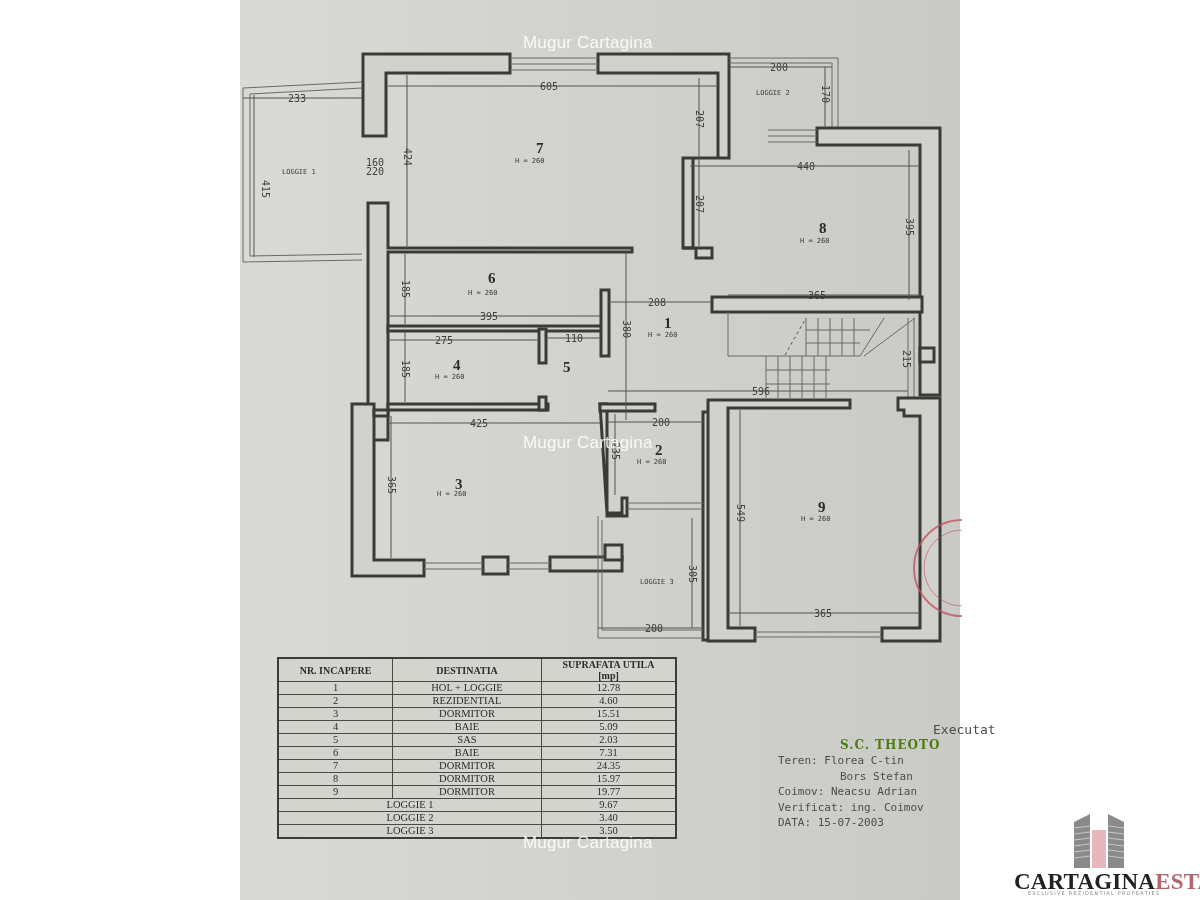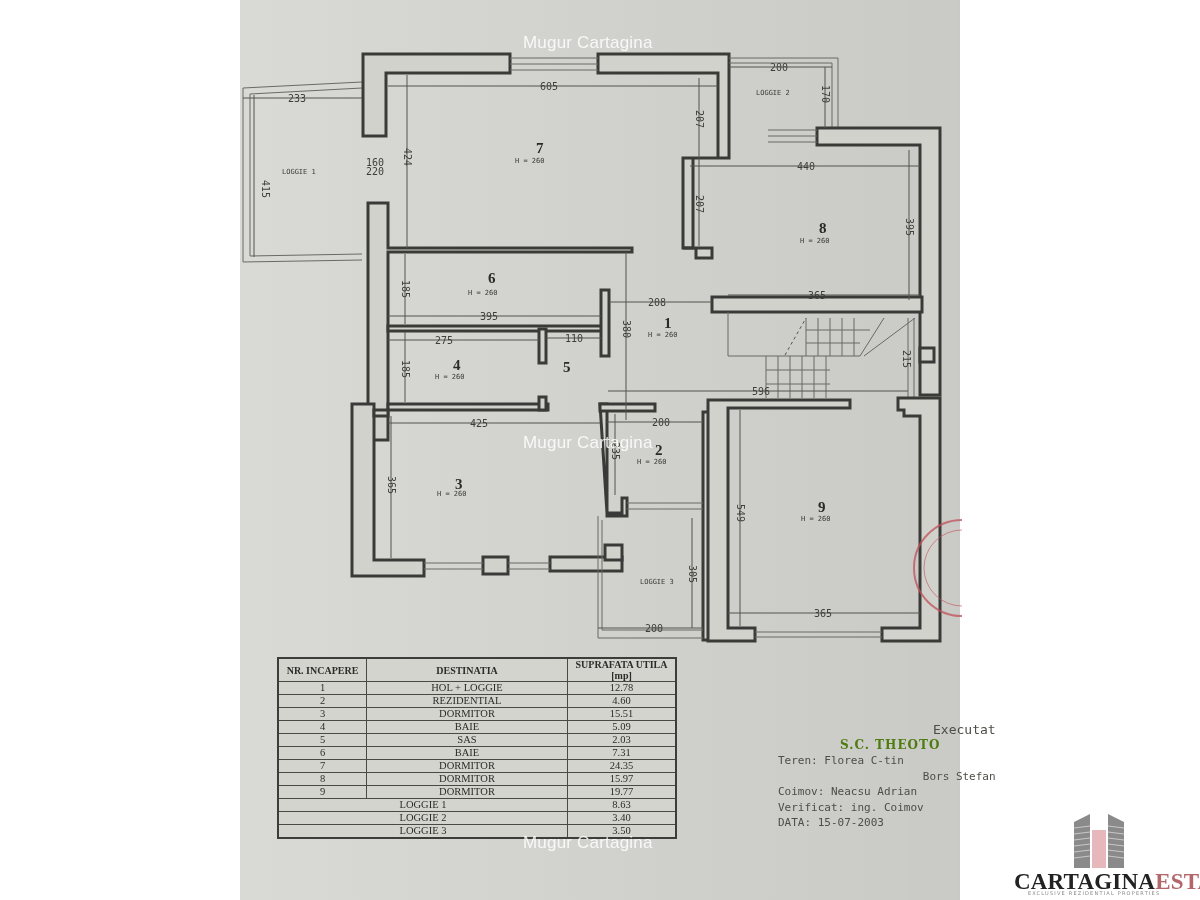--- a/index.html
+++ b/index.html
@@ -9,27 +9,27 @@
   svg.plan { position:absolute; left:0; top:0; width:1200px; height:900px; }
   .wall { fill:#d2d2cc; stroke:#3a3a38; stroke-width:3; }
   .dim { stroke:#55554f; stroke-width:1; fill:none; }
   .thin { stroke:#6a6a64; stroke-width:1; fill:none; }
   .dimtxt { font-family:"DejaVu Sans Mono", monospace; font-size:10px; fill:#3f3f3a; }
   .roomnum { font-family:"Liberation Serif", serif; font-size:15px; font-weight:bold; fill:#2a2a27; }
   .roomh { font-family:"DejaVu Sans Mono", monospace; font-size:7px; fill:#3a3a35; }
   .loggia { font-family:"DejaVu Sans Mono", monospace; font-size:7px; fill:#3a3a35; }
   .wm { position:absolute; color:rgba(255,255,255,0.85); font-family:"Liberation Sans", sans-serif; font-size:17px; letter-spacing:0.2px;text-align:right; }
   table.rooms { position:absolute; left:277px; top:657px; width:400px; border-collapse:collapse; font-family:"Liberation Serif", serif; font-size:10.5px; color:#2c2c28; background:#d4d4cf; border:2px solid #3c3c38; }
-  table.rooms td, table.rooms th { border:1px solid #4a4a45; padding:0 1px; text-align:center; line-height:12px; height:12px;margin-top:17px; }
+  table.rooms td, table.rooms th { border:1px solid #4a4a45; padding:0 14px; text-align:center; line-height:12px; height:12px;margin-top:17px; }
   table.rooms th { font-weight:bold; font-size:10px; line-height:11px; }
   table.rooms td.total { font-weight:bold; }
   .credits { position:absolute; left:778px; top:722px; font-family:"DejaVu Sans Mono", monospace; font-size:11px; color:#4e4e48; line-height:15.5px; }
   .credits .exec { padding-left:155px; font-size:13px; }
   .credits .sc { padding-left:62px; font-weight:bold; font-family:"DejaVu Serif", serif; font-size:12px; color:#4d7c0f; letter-spacing:1px; }
-  .credits .ind { padding-left:90px;text-align:right; }
+  .credits .ind { padding-left:90px; }
   .logo { position:absolute; left:1010px; top:808px; width:180px; height:85px; }
   .logo .brand { position:absolute; left:4px; top:61px; font-family:"Liberation Serif", serif; font-weight:bold; font-size:23px; color:#222; letter-spacing:0.2px; white-space:nowrap; }
   .logo .brand span.accent { color:#b4676b; }
   .logo .tag { position:absolute; left:18px; top:82px; font-size:5px; color:#888; letter-spacing:1.2px; white-space:nowrap; font-family:"DejaVu Sans", sans-serif; }
 </style>
 </head>
 <body>
 
 <div class="paper"></div>
 
@@ -264,21 +264,21 @@
         <td>DORMITOR</td>
         <td>15.97</td>
       </tr>
   <tr>
         <td>9</td>
         <td>DORMITOR</td>
         <td>19.77</td>
       </tr>
   <tr>
         <td colspan="2">LOGGIE 1</td>
-        <td>8.63</td>
+        <td>9.67</td>
       </tr>
   <tr>
         <td colspan="2">LOGGIE 2</td>
         <td>3.40</td>
       </tr>
   <tr>
         <td colspan="2">LOGGIE 3</td>
         <td>3.50</td>
       </tr>
 </tbody>

